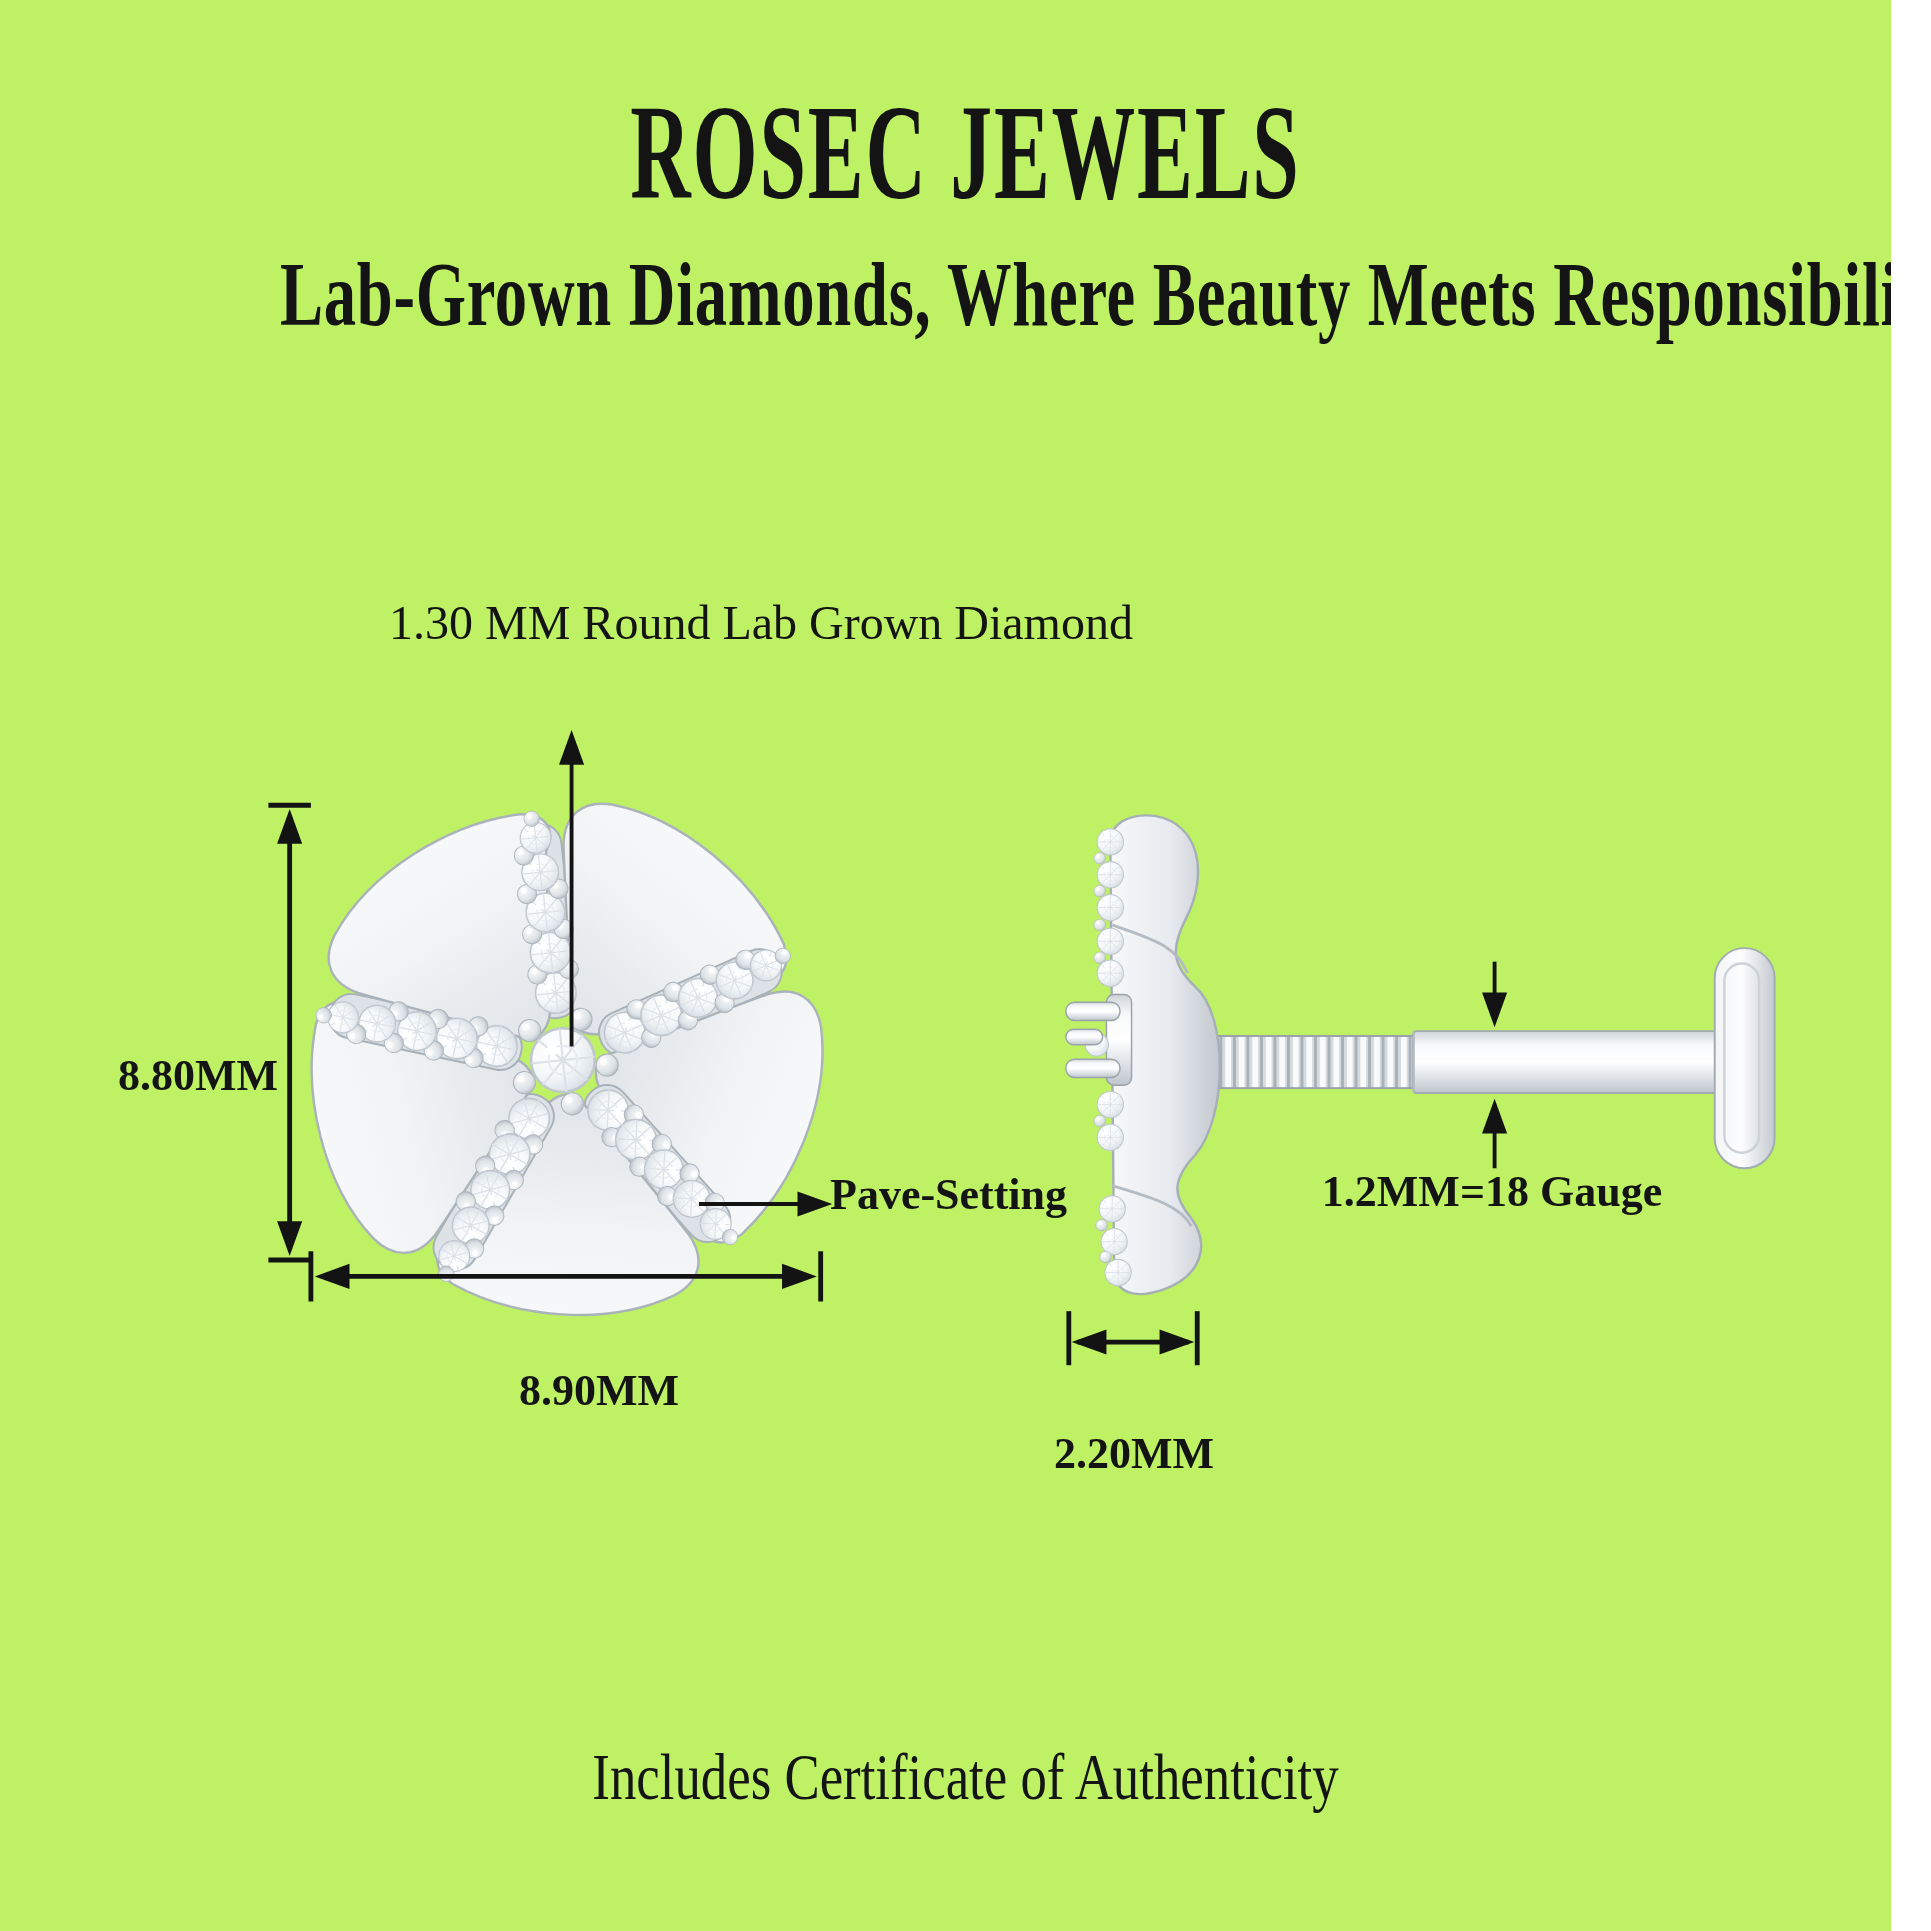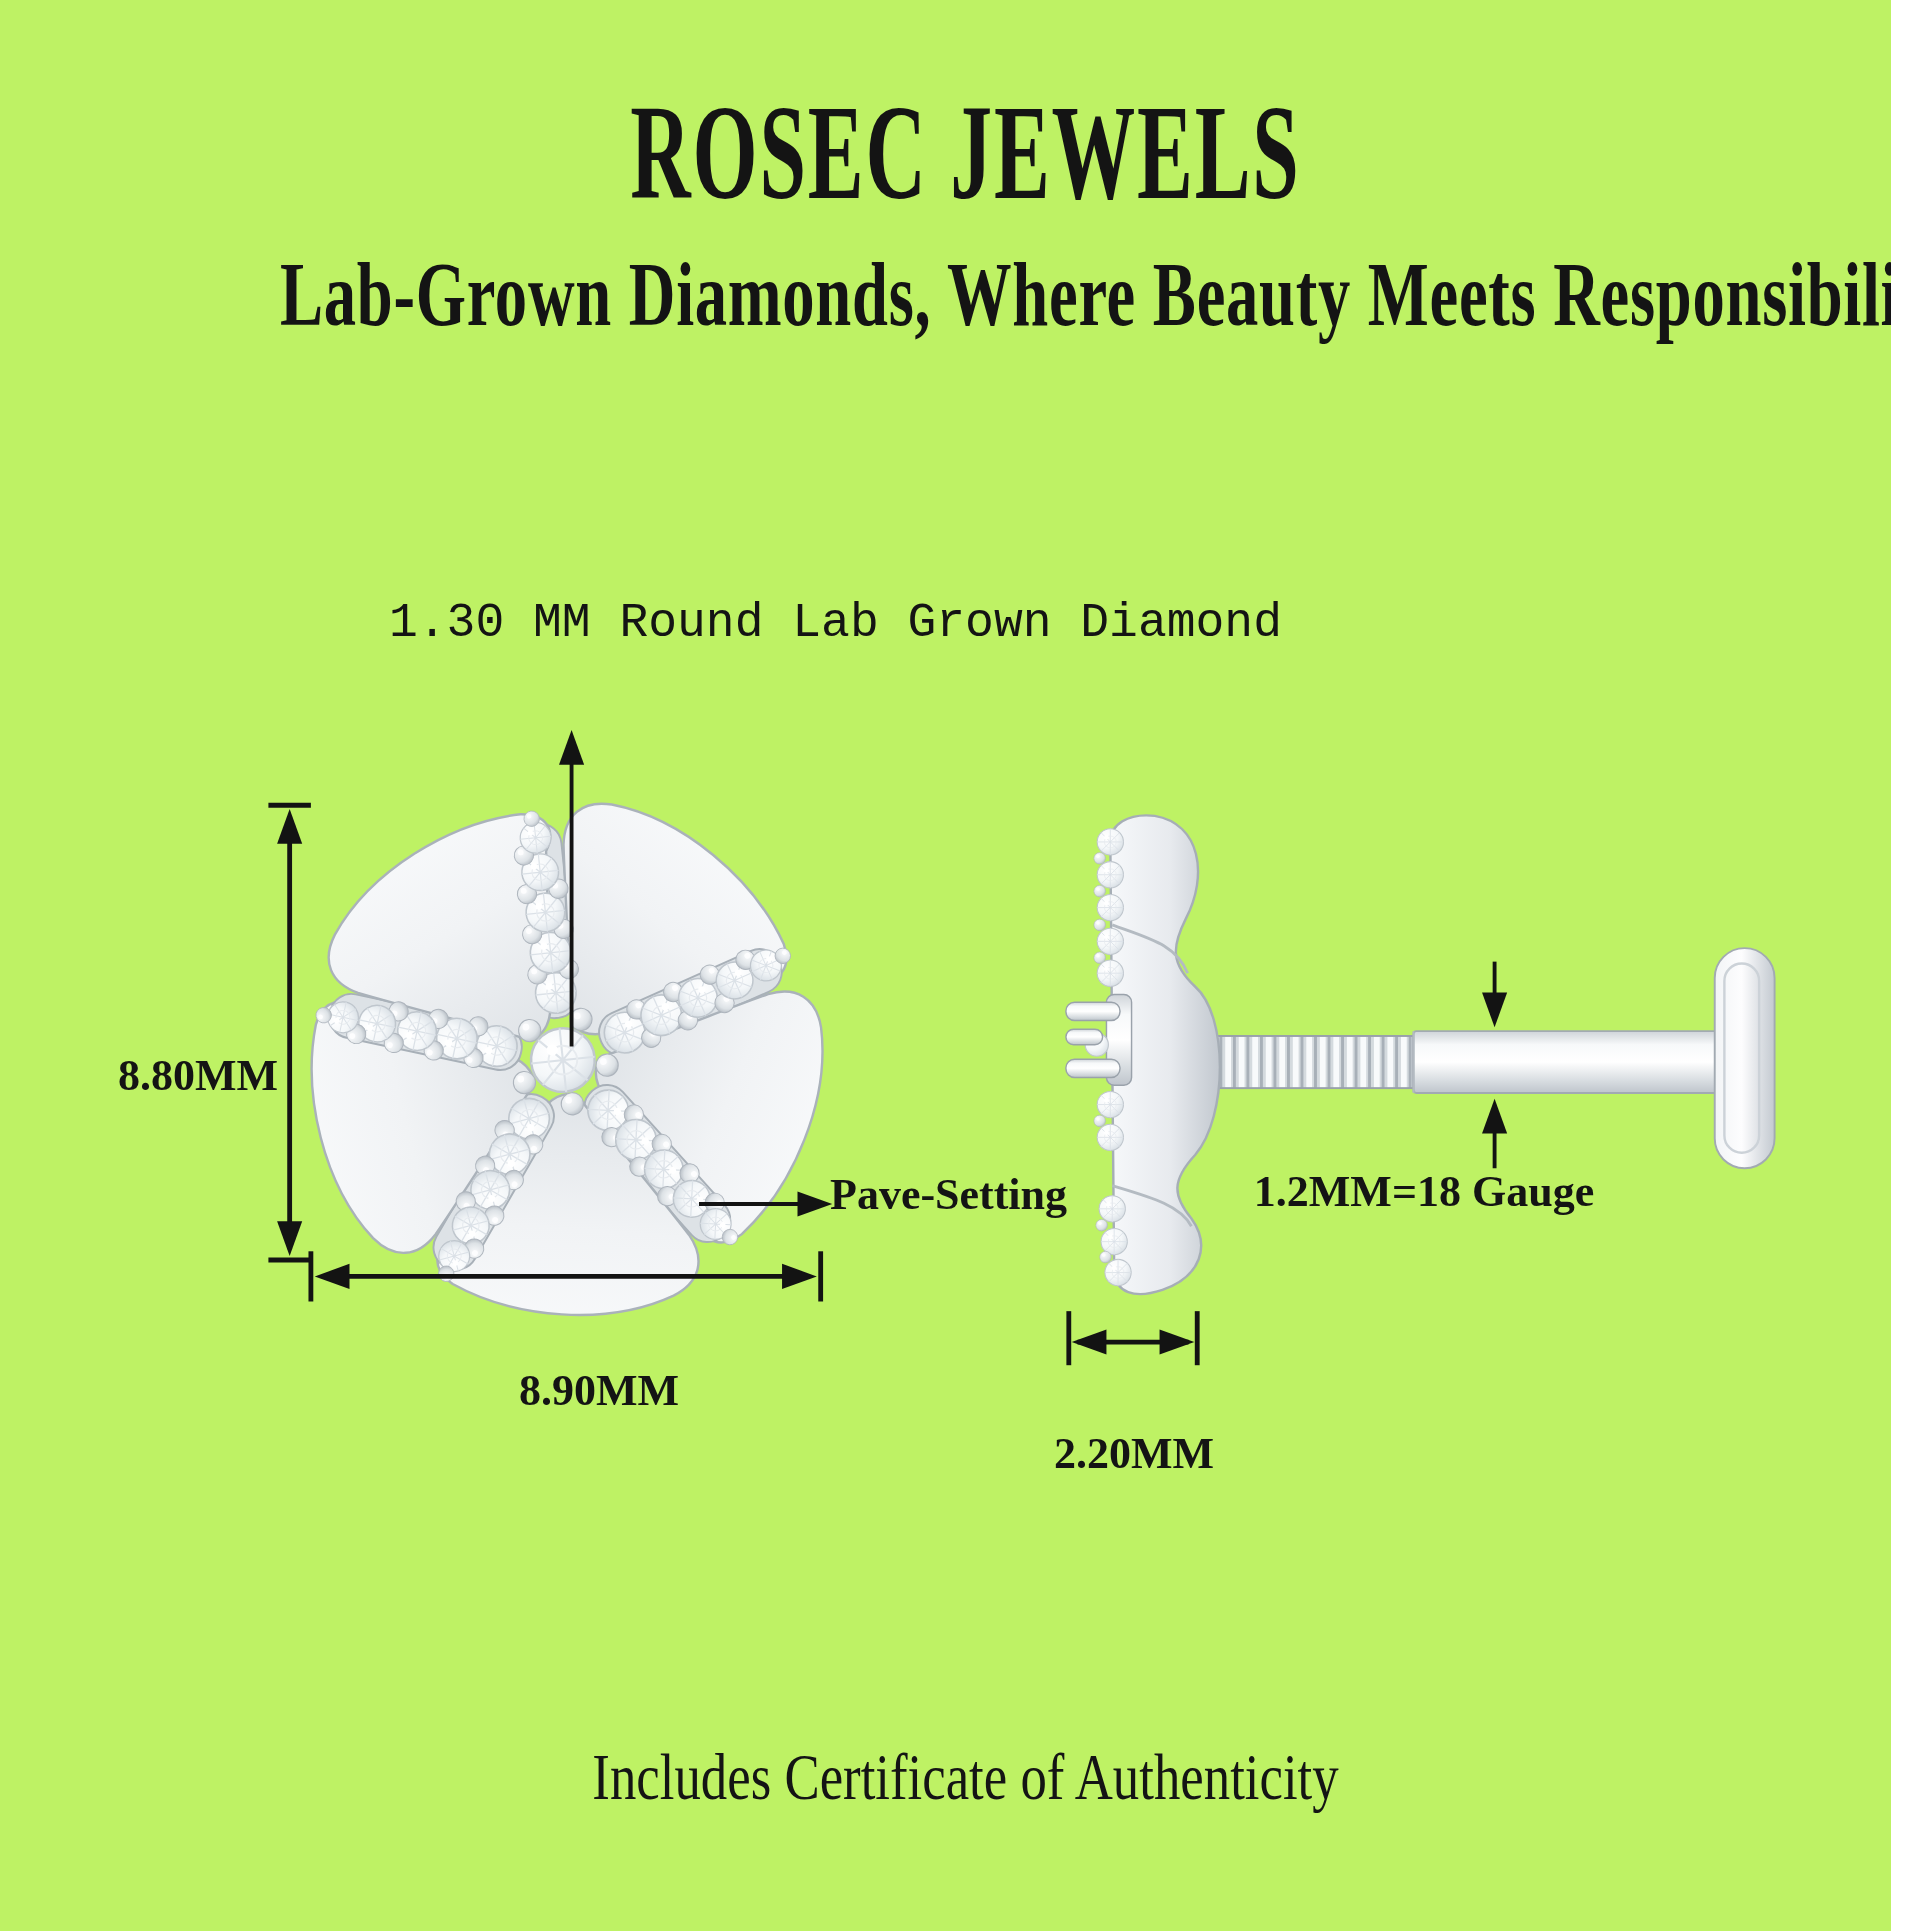--- a/index.html
+++ b/index.html
@@ -19,21 +19,21 @@
     transform:scaleX(0.62);transform-origin:50% 50%;
   }
   .brand-tagline{
     top:249px;font-size:91px;font-weight:700;letter-spacing:1px;
     transform:scaleX(0.71);transform-origin:50% 50%;
   }
   .footer-note{
     top:1744px;font-size:66px;font-weight:400;
     transform:scaleX(0.80);transform-origin:50% 50%;
   }
-  .anno{font-size:48px;font-weight:400;font-family:Liberation Mono, monospace;}
+  .anno{font-size:48px;font-weight:400;}
   #note-block{position:absolute;left:389px;top:589px;}
   #note-block .anno-line{line-height:68px;white-space:nowrap;}
   .dim-label{font-size:44px;font-weight:700;}
   .centerx{transform:translateX(-50%);}
 </style>
 </head>
 <body>
 
 <div id="canvas">
 
@@ -244,20 +244,20 @@
   <div id="note-block">
     <div class="anno anno-line">1.30 MM Round Lab Grown Diamond</div>
   </div>
 
   <div class="lbl dim-label" style="left:118px;top:1054px;">8.80MM</div>
 
   <div class="lbl dim-label centerx" style="left:560px;top:1369px;margin-left:39px;">8.90MM</div>
 
   <div class="lbl dim-label" style="left:830px;top:1173px;">Pave-Setting</div>
 
-  <div class="lbl dim-label centerx" style="left:1424px;top:1170px;">1.2MM=18 Gauge</div>
+  <div class="lbl dim-label centerx" style="left:1492px;top:1170px;">1.2MM=18 Gauge</div>
 
   <div class="lbl dim-label centerx" style="left:1134px;top:1432px;">2.20MM</div>
 
   <div class="lbl center-block footer-note">Includes Certificate of Authenticity</div>
 
 </div>
 
 
 </body></html>

